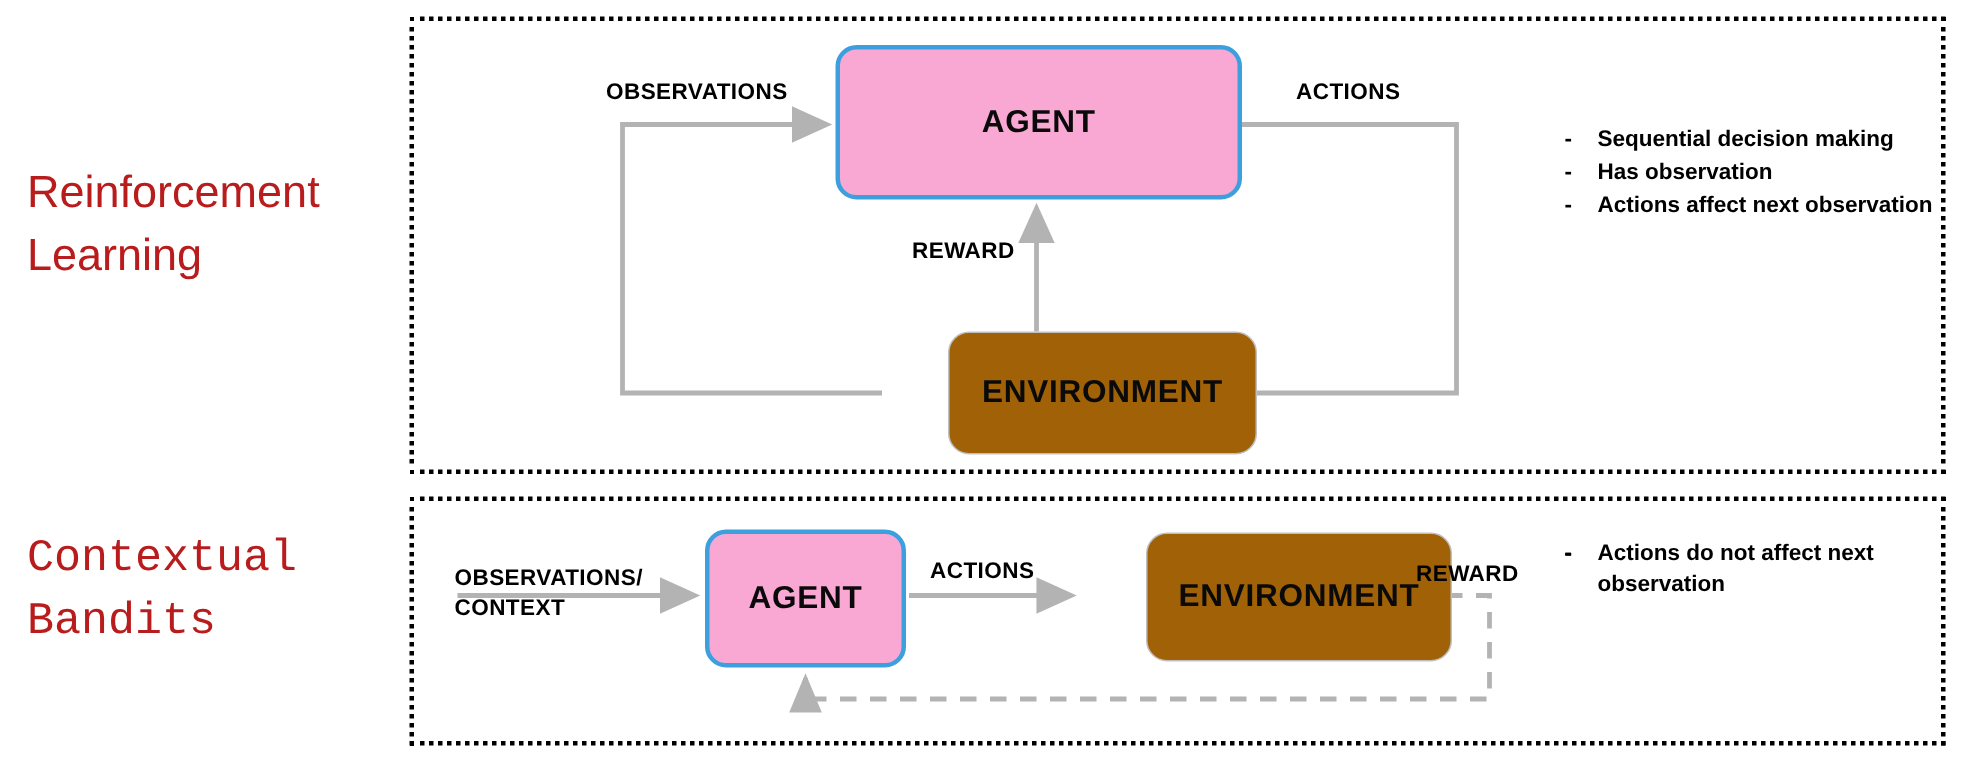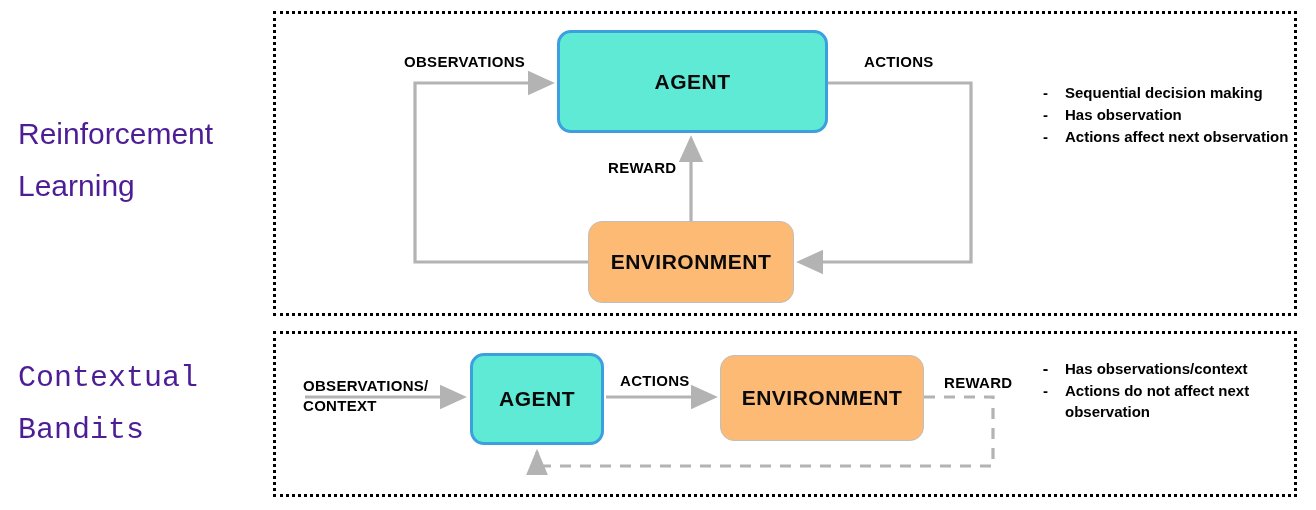--- a/index.html
+++ b/index.html
@@ -15,23 +15,23 @@
     overflow: hidden;
   }
   #stage {
     position: absolute;
     left: 0; top: 0;
     width: 1316px;
     height: 510px;
   }
   .row-label {
     position: absolute;
-    color: #4c1d95;
+    color: #b91c1c;
     font-size: 30px;
-    line-height: 52px;
+    line-height: 42px;
     font-weight: normal;
     letter-spacing: 0px;
     white-space: pre-line;
   }
   #label-rl { left: 18px; top: 108px; }
   #label-cb { left: 18px; top: 352px; font-family: Liberation Mono, monospace; }
 
   .panel {
     position: absolute;
     border: 3px dotted #000000;
@@ -46,28 +46,29 @@
     box-sizing: border-box;
     display: flex;
     align-items: center;
     justify-content: center;
     font-size: 21px;
     font-weight: bold;
     color: #0a0a0a;
     letter-spacing: 0.5px;
   }
   .node.agent {
-    background: #5eead4;
+    background: #f9a8d4;
     border: 3px solid #3CA0DF;
     border-radius: 14px;
   }
   .node.env {
-    background: #fdba74;
+    background: #a16207;
     border: 1.5px solid #BFBFBF;
     border-radius: 14px;
+    margin-left: 44px;
   }
 
   #rl-agent { left: 557px; top: 30px; width: 271px; height: 103px; }
   #rl-env   { left: 588px; top: 221px; width: 206px; height: 82px; }
   #cb-agent { left: 470px; top: 353px; width: 134px; height: 92px; }
   #cb-env   { left: 720px; top: 355px; width: 204px; height: 86px; }
 
   .edge-label {
     position: absolute;
     font-size: 15px;
@@ -205,21 +206,20 @@
     </ul>
   </div>
 
   <div class="bullets" id="bullets-cb">
     <ul>
       <li>
         <span class="dash">-</span>
       </li>
       <li>
         <span class="dash">-</span>
-        <span>Has observations/context</span>
       </li>
       <li>
         <span class="dash">-</span>
         <span>Actions do not affect next observation</span>
       </li>
     </ul>
   </div>
 
 </div>
 

